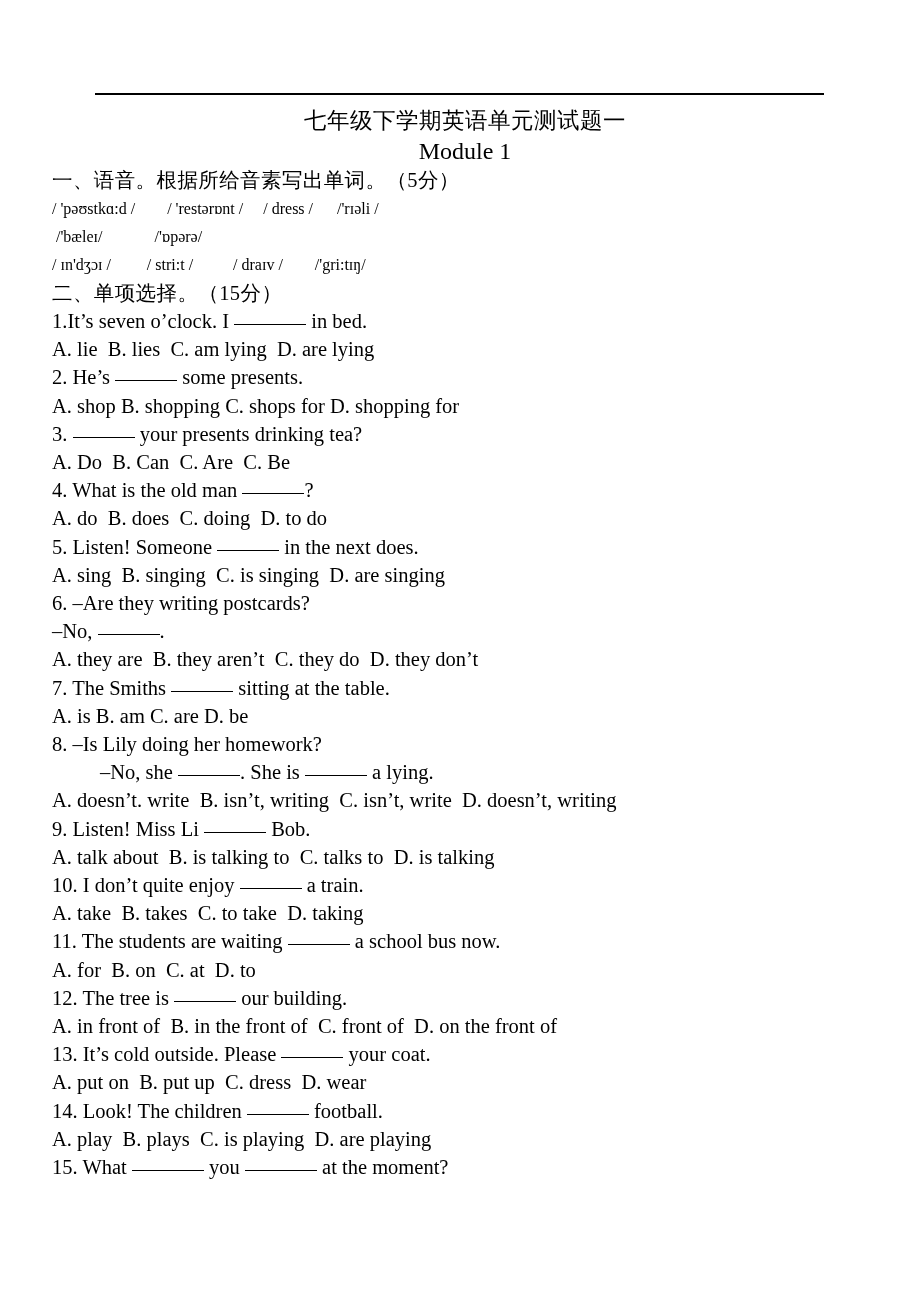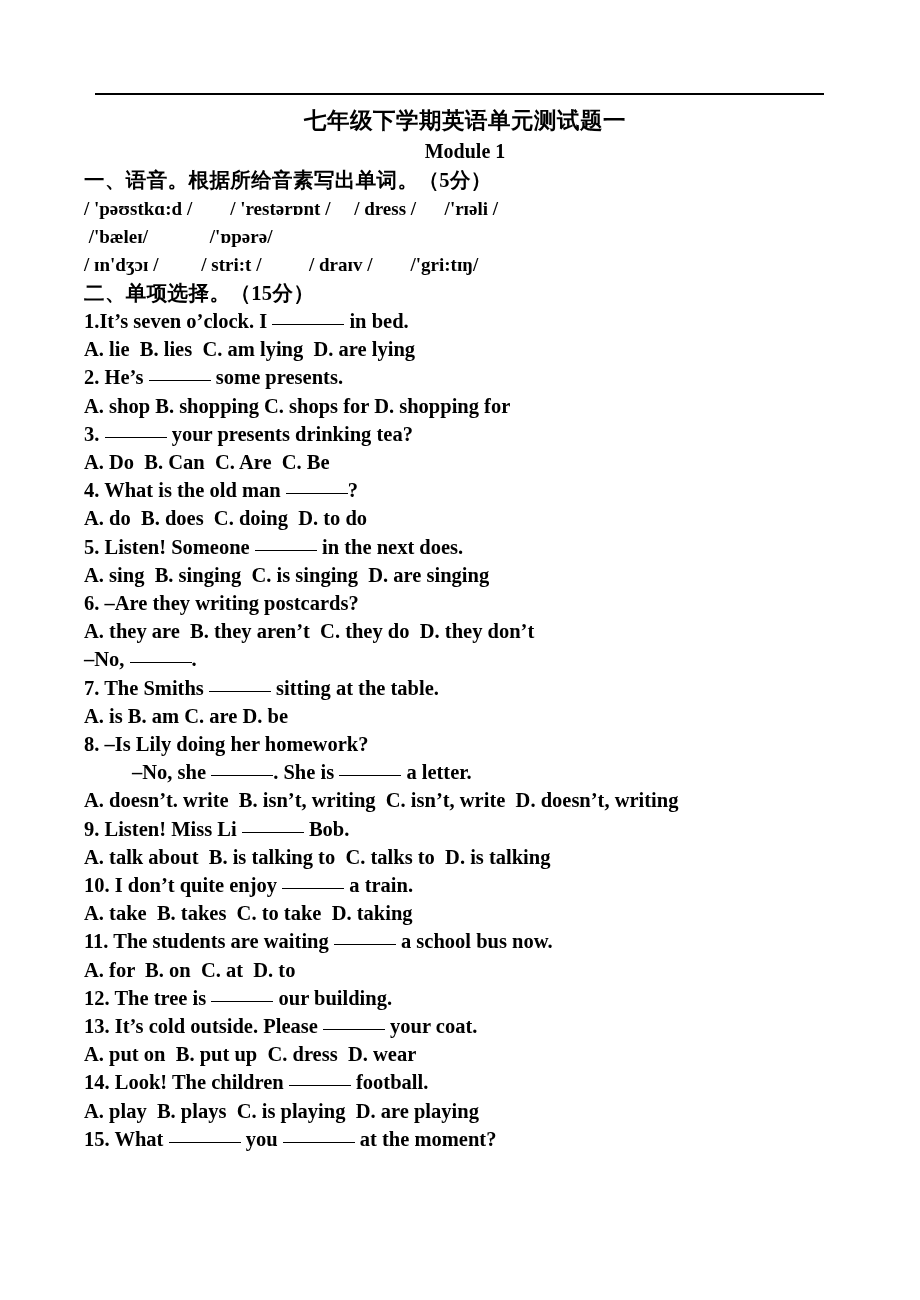--- a/index.html
+++ b/index.html
@@ -12,21 +12,20 @@
     height: 1300px;
     font-family: "Liberation Serif", "DejaVu Serif", serif;
     color: #000000;
     overflow: hidden;
   }
   .page {
     position: relative;
     width: 920px;
     height: 1300px;
     box-sizing: border-box;
-    font-weight: bold;
   }
   
   .header-rule {
     position: absolute;
     left: 95px;
     top: 93px;
     width: 729px;
     height: 0;
     border-top: 2.2px solid #000;
   }
@@ -38,35 +37,35 @@
   }
   .title-cn {
     text-align: center;
     font-size: 22.5px;
     line-height: 30px;
     letter-spacing: 0.5px;
     padding-left: 10px;
   }
   .title-en {
     text-align: center;
-    font-size: 20px;
+    font-size: 24px;
     line-height: 30px;
     padding-left: 10px;
   }
   .block {
-    padding-left: 84px;
+    padding-left: 52px;
     padding-right: 20px;
   }
   .sec-head {
     font-size: 20.5px;
     line-height: 28.5px;
     letter-spacing: 0.4px;
   }
   .ipa-line {
-    font-size: 19px;
+    font-size: 16px;
     line-height: 28px;
     white-space: pre;
   }
   .q-line {
     font-size: 20.5px;
     line-height: 28.2px;
     white-space: pre-wrap;
   }
   .q-line.indent { padding-left: 48px; }
   .blank {
@@ -110,40 +109,41 @@
       <div class="q-line"><span>3.</span> <span class="blank b-sm"></span><span> your presents drinking tea?</span></div>
       <div class="q-line">A. Do  B. Can  C. Are  C. Be</div>
 
       <div class="q-line"><span>4.</span> <span>What is the old man </span><span class="blank b-sm"></span><span>?</span></div>
       <div class="q-line">A. do  B. does  C. doing  D. to do</div>
 
       <div class="q-line"><span>5.</span> <span>Listen! Someone </span><span class="blank b-sm"></span><span> in the next does.</span></div>
       <div class="q-line">A. sing  B. singing  C. is singing  D. are singing</div>
 
       <div class="q-line"><span>6.</span> <span>–Are they writing postcards?</span></div>
+      <div class="q-line"><span>–No, </span><span class="blank b-sm"></span><span>.</span></div>
       <div class="q-line">A. they are  B. they aren’t  C. they do  D. they don’t</div>
-      <div class="q-line"><span>–No, </span><span class="blank b-sm"></span><span>.</span></div>
 
       <div class="q-line"><span>7.</span> <span>The Smiths </span><span class="blank b-sm"></span><span> sitting at the table.</span></div>
       <div class="q-line">A. is B. am C. are D. be</div>
 
       <div class="q-line"><span>8.</span> <span>–Is Lily doing her homework?</span></div>
-      <div class="q-line indent"><span>–No, she </span><span class="blank b-sm"></span><span>. She is </span><span class="blank b-sm"></span><span> a letter.</span></div>
+      <div class="q-line indent"><span>–No, she </span><span class="blank b-sm"></span><span>. She is </span><span class="blank b-sm"></span><span> a lying.</span></div>
       <div class="q-line">A. doesn’t. write  B. isn’t, writing  C. isn’t, write  D. doesn’t, writing</div>
 
       <div class="q-line"><span>9.</span> <span>Listen! Miss Li </span><span class="blank b-sm"></span><span> Bob.</span></div>
       <div class="q-line">A. talk about  B. is talking to  C. talks to  D. is talking</div>
 
       <div class="q-line"><span>10.</span> <span>I don’t quite enjoy </span><span class="blank b-sm"></span><span> a train.</span></div>
       <div class="q-line">A. take  B. takes  C. to take  D. taking</div>
 
       <div class="q-line"><span>11.</span> <span>The students are waiting </span><span class="blank b-sm"></span><span> a school bus now.</span></div>
       <div class="q-line">A. for  B. on  C. at  D. to</div>
 
       <div class="q-line"><span>12.</span> <span>The tree is </span><span class="blank b-sm"></span><span> our building.</span></div>
+      <div class="q-line">A. in front of  B. in the front of  C. front of  D. on the front of</div>
 
       <div class="q-line"><span>13.</span> <span>It’s cold outside. Please </span><span class="blank b-sm"></span><span> your coat.</span></div>
       <div class="q-line">A. put on  B. put up  C. dress  D. wear</div>
 
       <div class="q-line"><span>14.</span> <span>Look! The children </span><span class="blank b-sm"></span><span> football.</span></div>
       <div class="q-line">A. play  B. plays  C. is playing  D. are playing</div>
 
       <div class="q-line"><span>15.</span> <span>What </span><span class="blank b-std"></span><span> you </span><span class="blank b-std"></span><span> at the moment?</span></div>
 
     </div>

